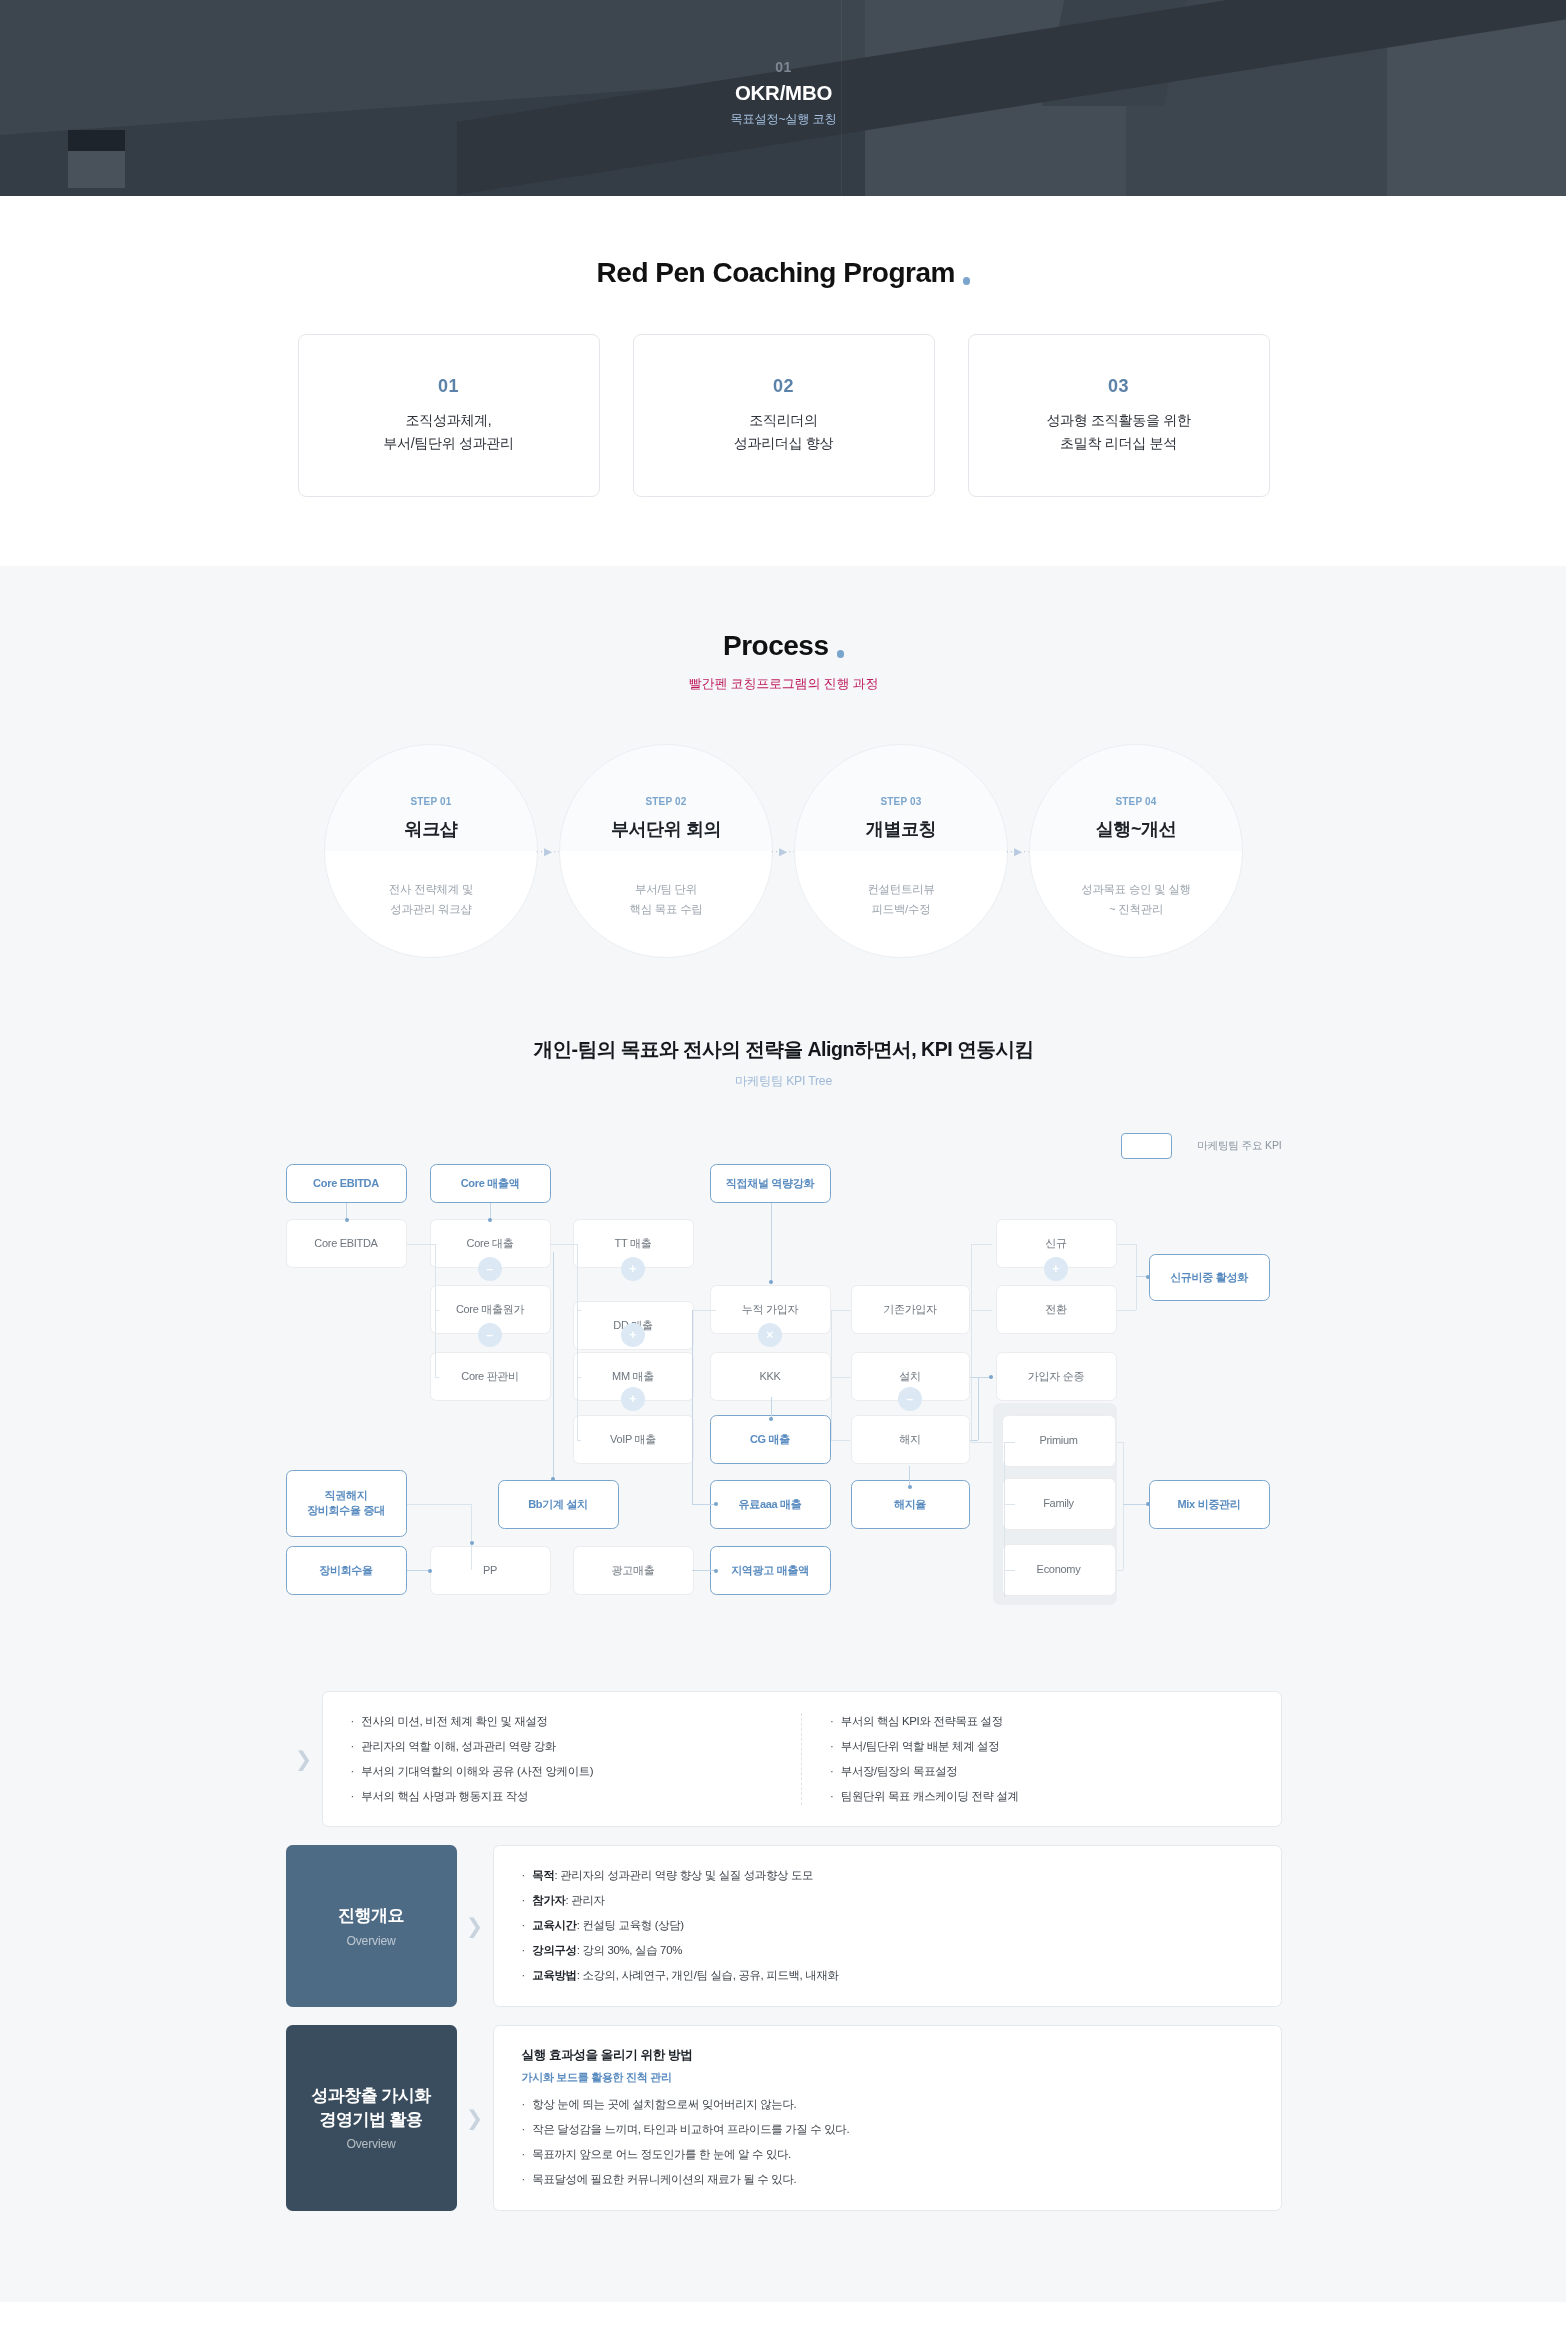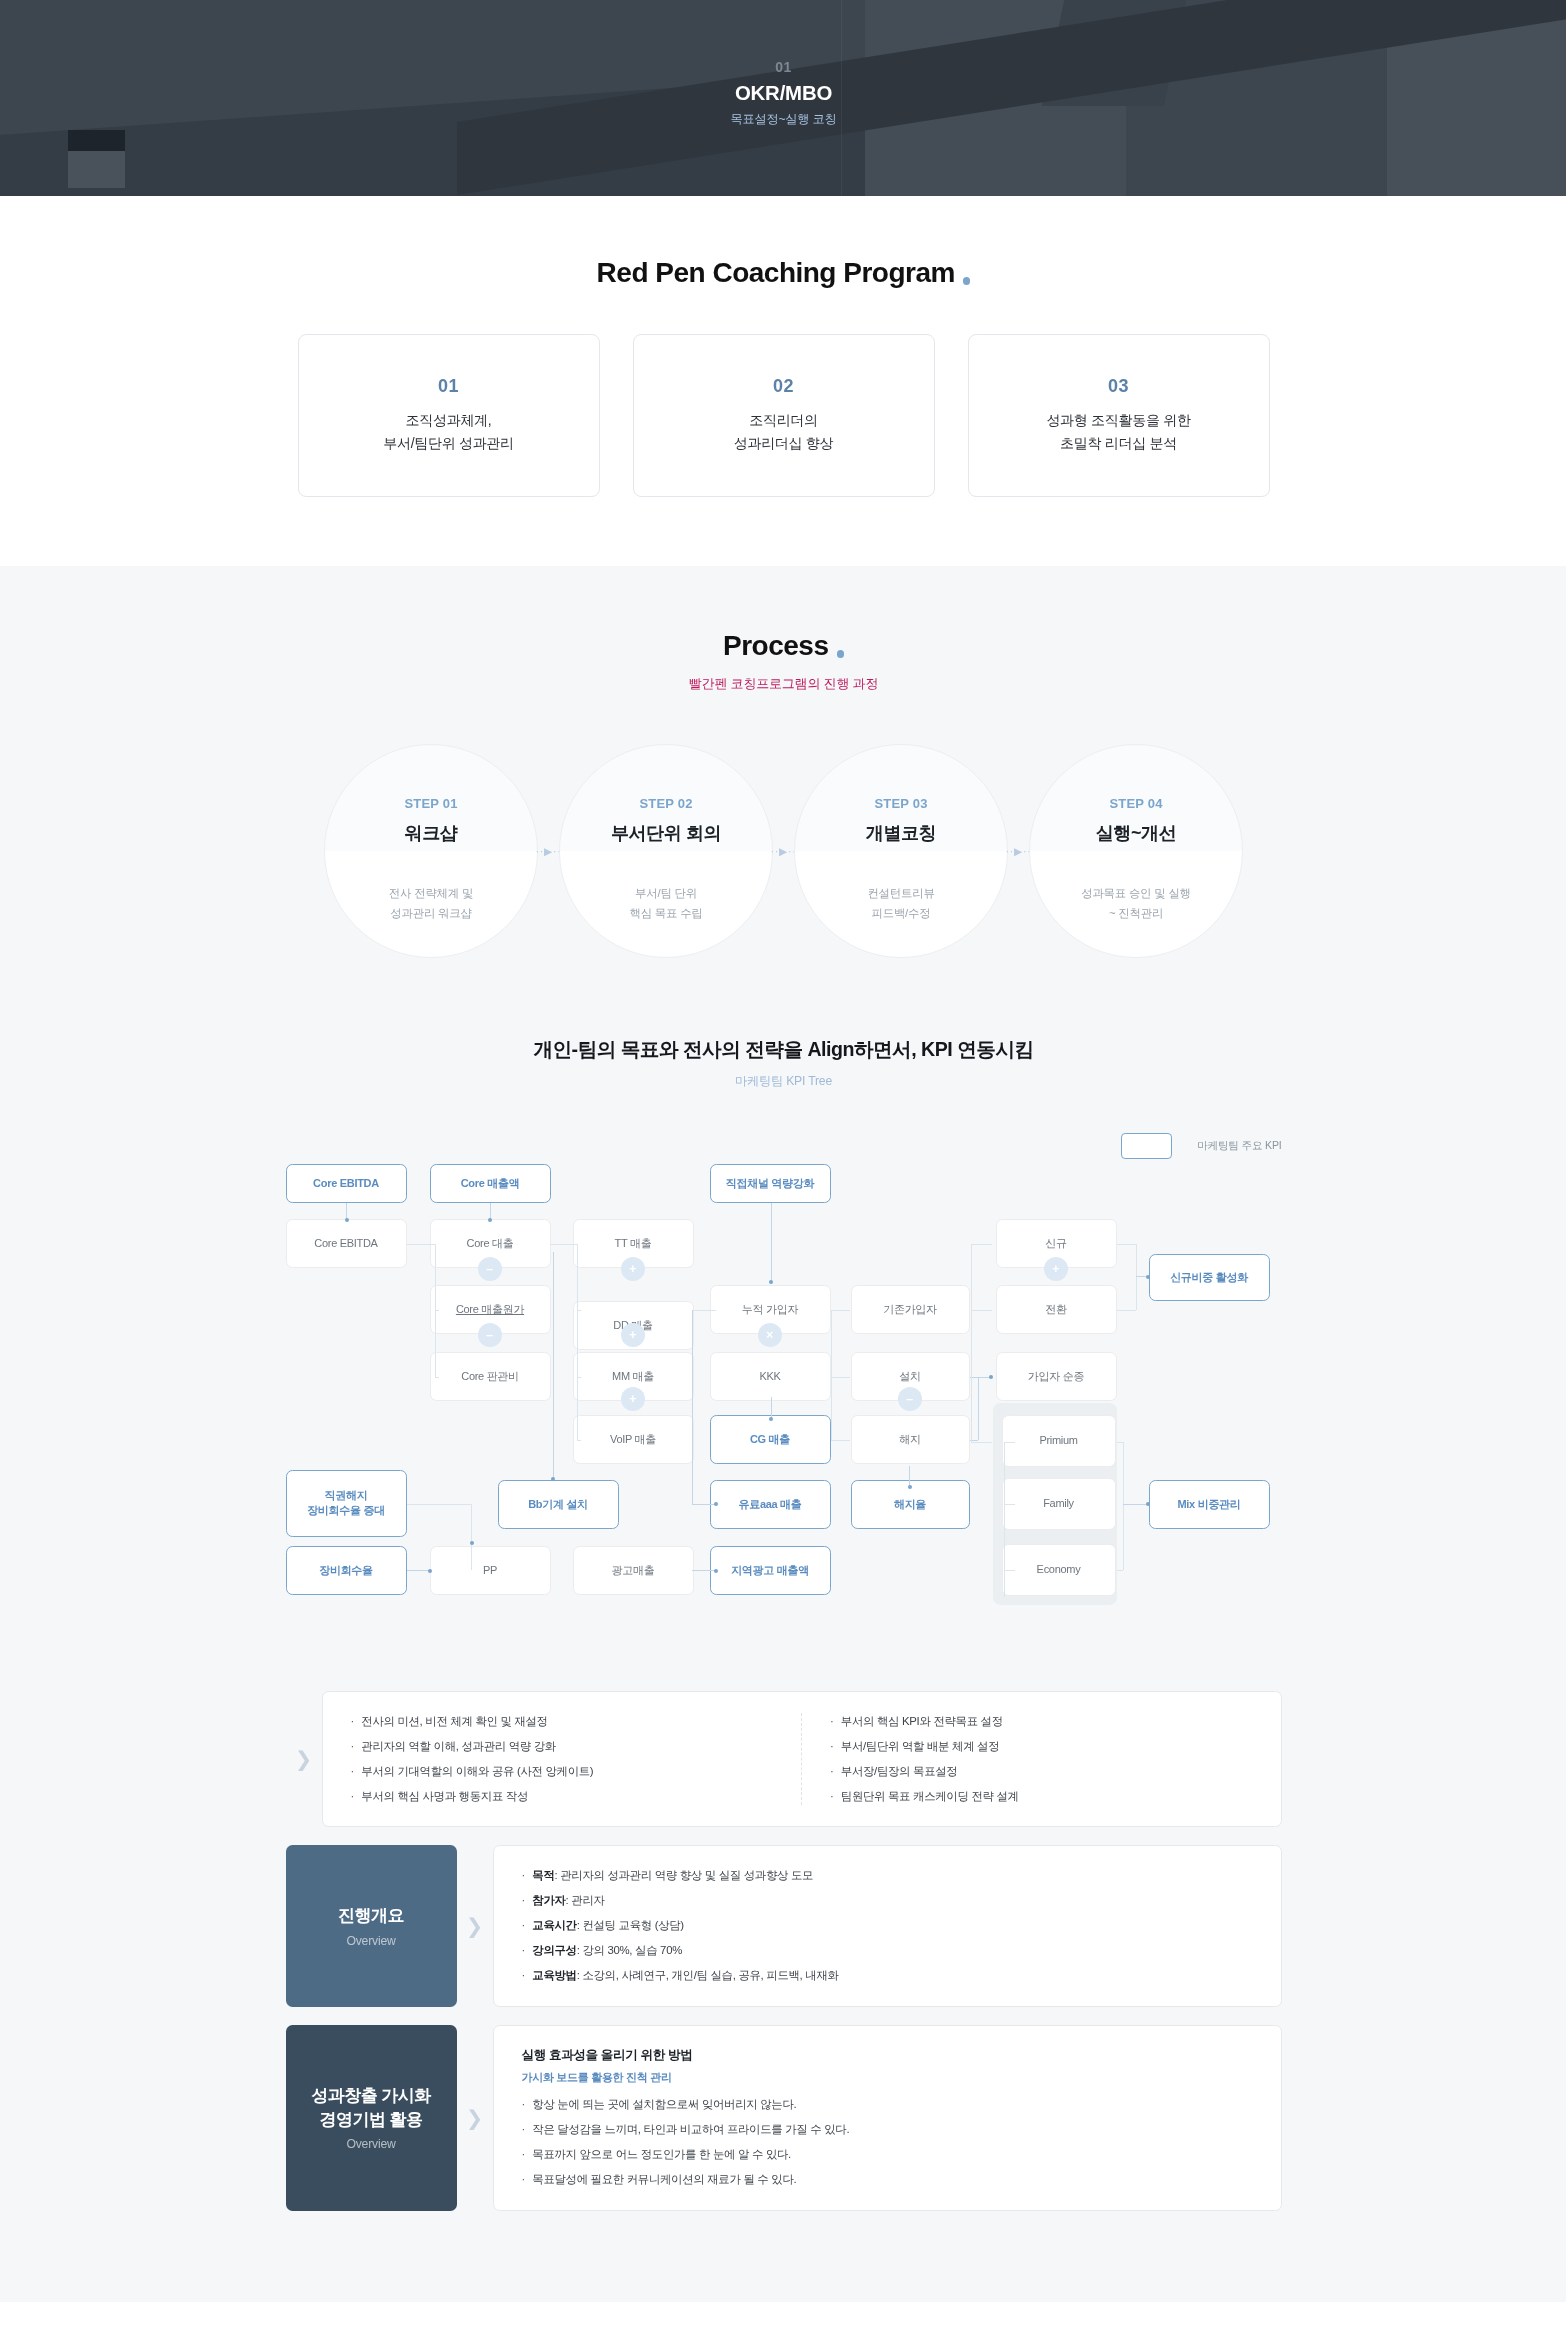--- a/index.html
+++ b/index.html
@@ -52,21 +52,21 @@
   
   .sec-gray{background:#f5f7f9;padding:64px 0 0;}
   .steps{display:flex;justify-content:center;margin-top:51px;}
   .step{
     width:214px;height:214px;border-radius:50%;
     background:linear-gradient(to bottom,#fafbfc 0%,#fafbfc 49.8%,#ffffff 49.8%,#ffffff 100%);
     border:0.8px solid #eceff2;
     display:flex;flex-direction:column;align-items:center;
     text-align:center;
   }
-  .step-no{color:#7aa5cd;font-size:13px;font-weight:bold;margin-top:51px;letter-spacing:0.2px;}
+  .step-no{color:#7aa5cd;font-size:10px;font-weight:bold;margin-top:51px;letter-spacing:0.2px;}
   .step-title{color:#1d2228;font-size:18px;font-weight:bold;margin-top:9.8px;letter-spacing:-0.4px;}
   .step-desc{color:#9aa3ad;font-size:11.4px;margin-top:39px;line-height:1.75;letter-spacing:-0.2px;}
   .step-gap{width:21px;display:flex;align-items:center;justify-content:center;color:#c2d3e4;font-size:9.8px;letter-spacing:0.8px;}
   .step-arrow{color:#b9cbe0;font-size:10.6px;}
 
   
   .kpi-head{margin-top:78px;text-align:center;}
   .kpi-h{font-size:19.6px;font-weight:bold;color:#14181d;letter-spacing:-0.5px;}
   .kpi-sub{font-size:12.2px;color:#9fb9d6;margin-top:9.8px;letter-spacing:-0.2px;}
 
@@ -298,21 +298,21 @@
 
     <div class="ln lnh" style="left:406px;top:447px;width:24.5px;"></div>
     <div class="dotm" style="left:428px;top:446px;"></div>
 
     <div class="node kpi" style="left:0px;top:41px;width:121px;height:39px;">Core EBITDA</div>
     <div class="node kpi" style="left:144px;top:41px;width:121px;height:39px;">Core 매출액</div>
     <div class="node kpi" style="left:424px;top:41px;width:121px;height:39px;">직접채널 역량강화</div>
 
     <div class="node" style="left:0px;top:96px;width:121px;height:49px;">Core EBITDA</div>
     <div class="node" style="left:144px;top:96px;width:121px;height:49px;">Core 대출</div>
-    <div class="node" style="left:144px;top:162px;width:121px;height:49px;text-decoration:underline;">Core 매출원가</div>
+    <div class="node" style="left:144px;top:162px;width:121px;height:49px;">Core 매출원가</div>
     <div class="node" style="left:144px;top:229px;width:121px;height:49px;">Core 판관비</div>
     <div class="op" style="left:192px;top:134px;">–</div>
     <div class="op" style="left:192px;top:200px;">–</div>
 
     <div class="node" style="left:287px;top:96px;width:121px;height:49px;">TT 매출</div>
     <div class="node" style="left:287px;top:178px;width:121px;height:49px;">DD 매출</div>
     <div class="node" style="left:287px;top:229px;width:121px;height:49px;">MM 매출</div>
     <div class="node" style="left:287px;top:292px;width:121px;height:49px;">VoIP 매출</div>
     <div class="op" style="left:335px;top:134px;">+</div>
     <div class="op" style="left:335px;top:200px;">+</div>

